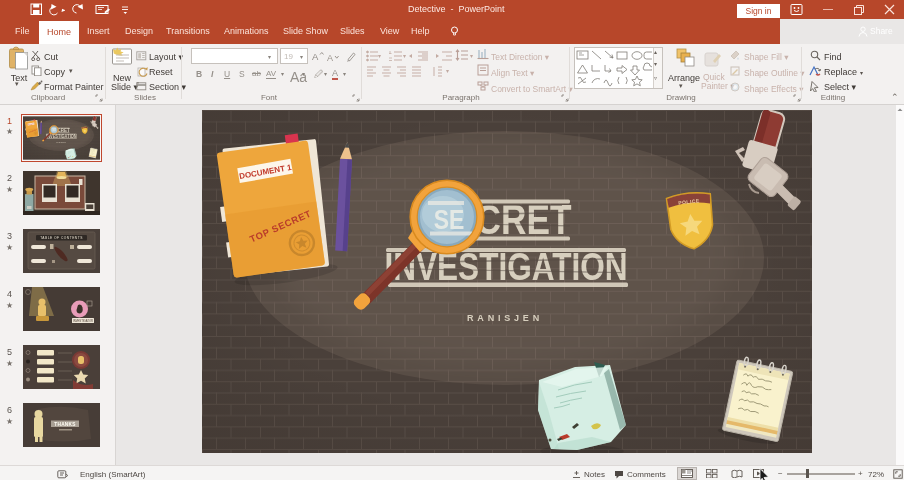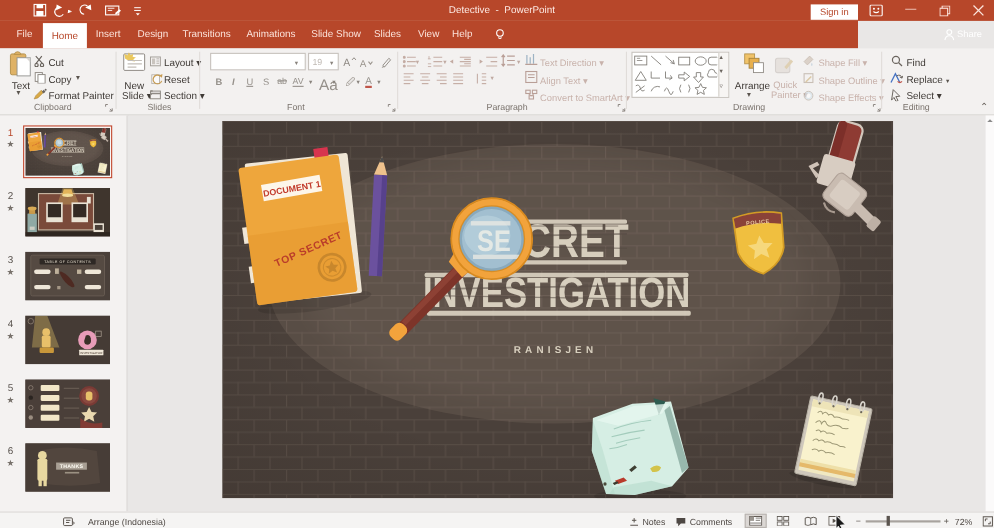--- a/index.html
+++ b/index.html
@@ -723,21 +723,21 @@
 </svg>
 </div>
 
 <div class="statusbar" id="statusbar">
 <div class="abs" style="left:9px;top:21px">Slide 1 of 6</div>
 <svg class="abs" style="left:57px;top:4px" width="11" height="9" viewBox="0 0 11 9" fill="none" stroke="#5a544e" stroke-width="0.9">
       <rect x="0.8" y="0.8" width="8" height="7" rx="1"></rect>
       <path d="M3 3 h4 M3 5 h3"></path>
       <path d="M8.8 4 l2 1.5 -2 1.5" stroke-width="0.8"></path>
     </svg>
-<div class="abs" style="left:80px;top:4px">Arrange (Indonesia)</div>
+<div class="abs" style="left:80px;top:4px">English (SmartArt)</div>
 <svg class="abs" style="left:572px;top:4px" width="9" height="9" viewBox="0 0 9 9" fill="none" stroke="#5a544e" stroke-width="0.9">
       <path d="M4.5 1 v4 M2.5 3 h4 M1 7.5 h7"></path>
     </svg>
 <div class="abs" style="left:584px;top:4px">Notes</div>
 <svg class="abs" style="left:614px;top:4px" width="10" height="9" viewBox="0 0 10 9">
       <path d="M1 1 h8 v5 h-4 l-2.5 2.5 v-2.5 h-1.5z" fill="#4e4844"></path>
     </svg>
 <div class="abs" style="left:627px;top:4px">Comments</div>
 <div class="abs" style="left:677px;top:1px;width:20px;height:13px;background:#dbd7d4;border:1px solid #b8b3af"></div>
 <svg class="abs" style="left:681px;top:3px" width="12" height="9" viewBox="0 0 12 9" fill="none" stroke="#5a544e" stroke-width="0.9">

